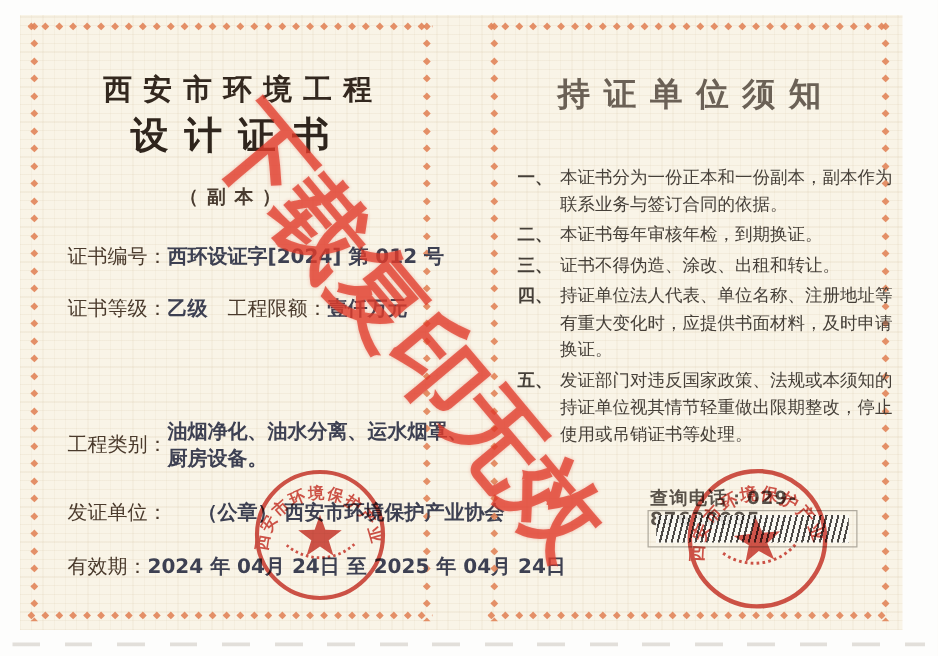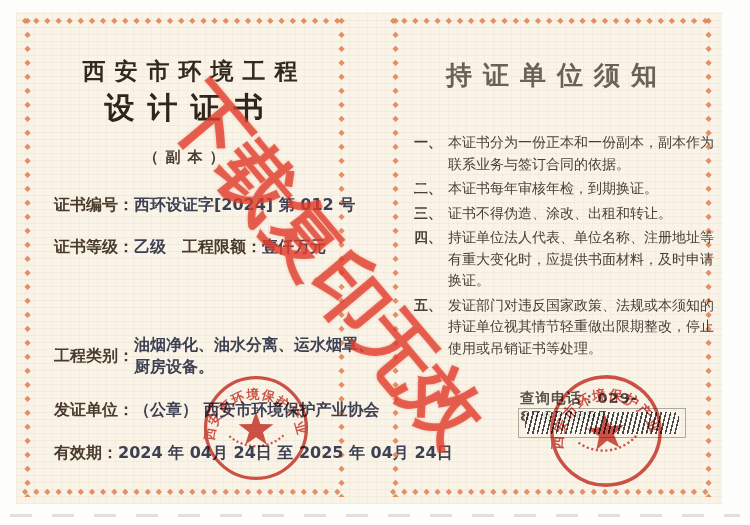--- a/index.html
+++ b/index.html
@@ -30,27 +30,27 @@
   .lp-title1 { position:absolute; left:12px; top:44px; width:324px; text-align:center;
     font-size:23px; font-weight:bold; letter-spacing:9px; text-indent:9px; color:#33281f;
     font-family:"DejaVu Sans",sans-serif; }
   .lp-title2 { position:absolute; left:6px; top:76px; width:324px; text-align:center;
     font-size:30px; font-weight:bold; letter-spacing:13px; text-indent:13px; color:#2f251d; }
   .lp-copy { position:absolute; left:6px; top:136px; width:324px; text-align:center;
     font-size:15px; letter-spacing:7px; text-indent:7px; color:#4a3c30; font-weight:600; }
 
   .row { position:absolute; left:38px; display:flex; align-items:flex-start;
     font-size:16px; line-height:22px; }
-  .lbl { font-weight:700; color:#4a3a2c; white-space:nowrap; }
+  .lbl { font-weight:400; color:#4a3a2c; white-space:nowrap; }
   .val { font-weight:600; color:#3d4052; }
   .row-number   { top:182px; }
   .row-grade    { top:224px; }
   .row-company  { top:267px; }
   .row-category { top:322px;align-items:center; }
-  .row-issuer   { top:387px; }
+  .row-issuer   { top:387px;gap:24px; }
   .row-validity { top:430px; }
   .gap2 { width:16px; }
   .val-wrap { width:246px; }
 
   
   .rp-title { position:absolute; left:374px; top:46px; width:323px; text-align:center;
     font-size:26px; font-weight:700; letter-spacing:11px; text-indent:11px; color:#6b6156;
     font-family:"DejaVu Serif","Liberation Serif",serif; }
   .notices { position:absolute; left:398px; top:120px; width:300px;
     font-family:"DejaVu Serif","Liberation Serif",serif; }

